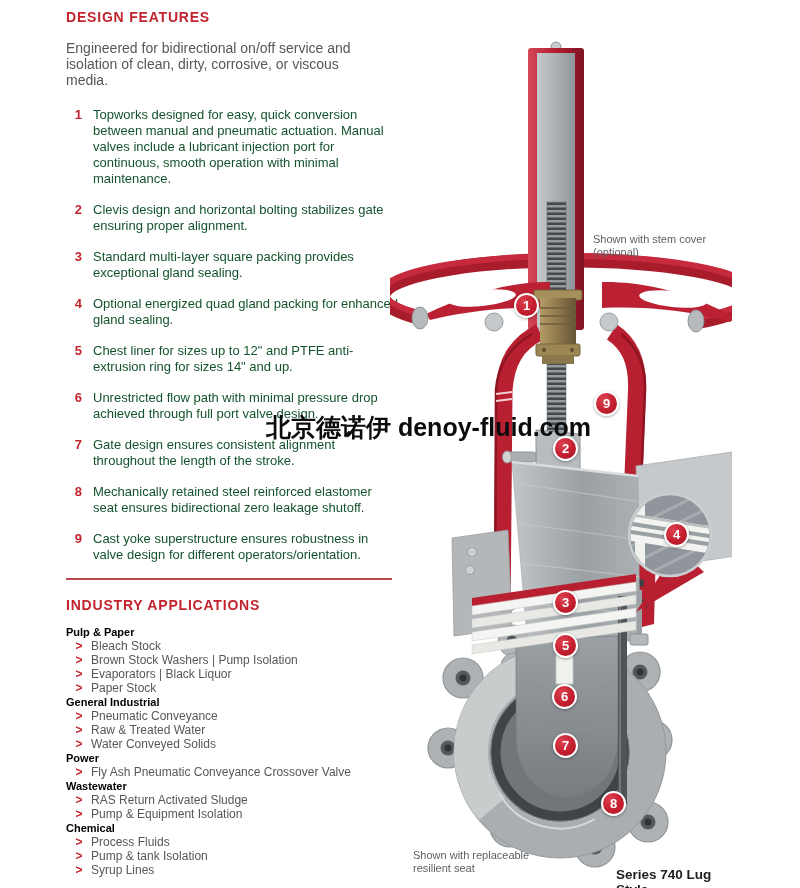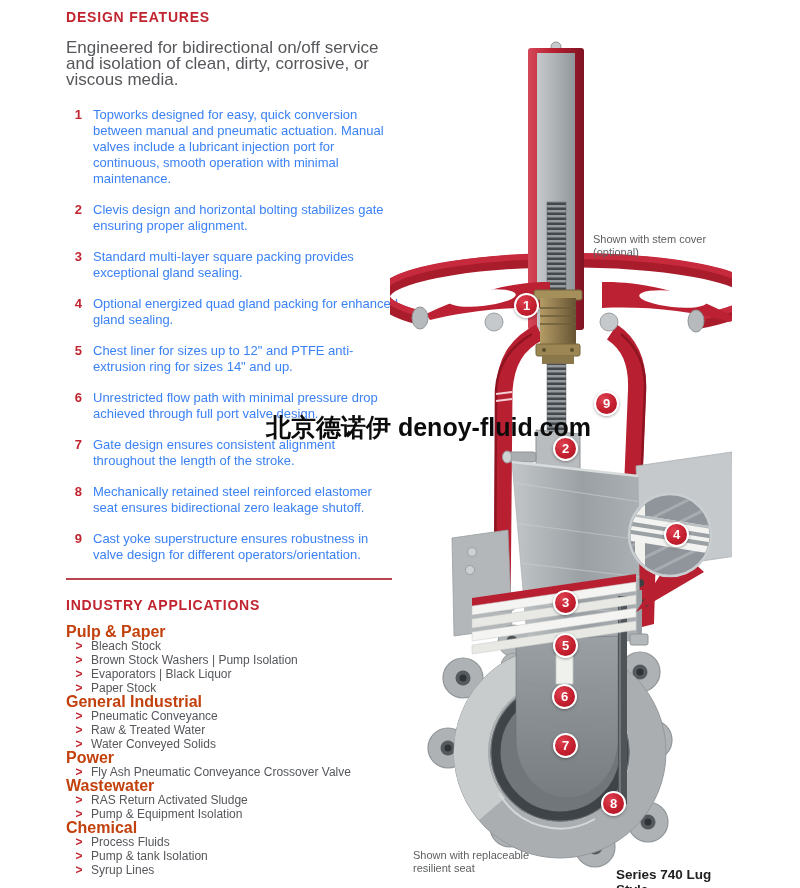--- a/index.html
+++ b/index.html
@@ -3,29 +3,29 @@
 <meta charset="utf-8">
 <style>
   * { margin:0; padding:0; box-sizing:border-box; }
   html,body { background:#ffffff; }
   body { font-family:"Liberation Sans", sans-serif; }
   .page { position:relative; width:732px; height:888px; background:#ffffff; overflow:hidden; }
 
   
   .left-col { position:absolute; left:66px; top:9px; width:332px; color:#55575b; }
   .sec-heading { color:#c2242f; font-size:14px; font-weight:bold; letter-spacing:.8px; margin-bottom:15px; }
-  .intro { font-size:17px; line-height:16px; width:316px; margin-bottom:19px; color:#55575b; }
+  .intro { font-size:14px; line-height:16px; width:316px; margin-bottom:19px; color:#55575b; }
   .feat-list { }
   .feat-item { display:flex; margin-bottom:15px; font-size:13px; line-height:16px; }
   .feat-num { width:16px; min-width:16px; text-align:right; margin-right:11px; color:#c2242f; font-weight:bold; }
-  .feat-txt { flex:1; color:#3b82f6; }
+  .feat-txt { flex:1; color:#14532d; }
   .divider { border:none; border-top:2px solid #b8454f; margin:15px 0 17px 0; width:326px; }
   .apps-heading { margin-bottom:12px; }
   .app-group { }
-  .app-cat { font-size:16px; line-height:14px; font-weight:bold; color:#c2410c; }
+  .app-cat { font-size:11px; line-height:14px; font-weight:bold; color:#000000; }
   .app-item { display:flex; font-size:12px; line-height:14px; color:#55575b; }
   .app-item .gt { color:#c2242f; font-weight:bold; width:12px; min-width:12px; text-align:center; margin-left:7px; margin-right:6px; }
 
   
   .figure { position:absolute; left:390px; top:0; width:410px; height:888px; }
   .callout { position:absolute; width:25px; height:25px; border-radius:50%;
              background:radial-gradient(circle at 35% 30%, #dd4150 0%, #c41f2f 55%, #a81624 100%);
              border:2px solid #ffffff; box-shadow:0 1px 3px rgba(0,0,0,.35);
              display:flex; align-items:center; justify-content:center;
              color:#ffffff; font-size:13px; font-weight:bold; z-index:6; }

